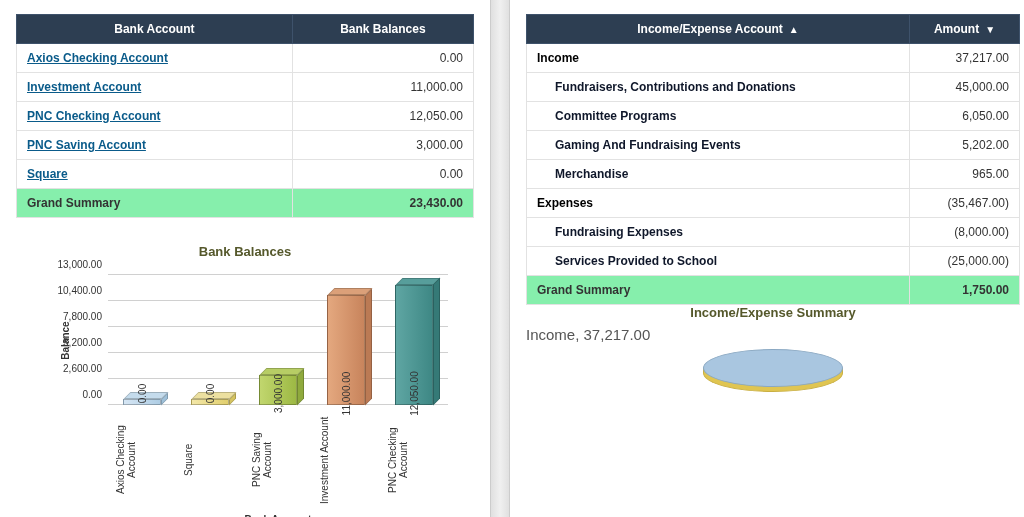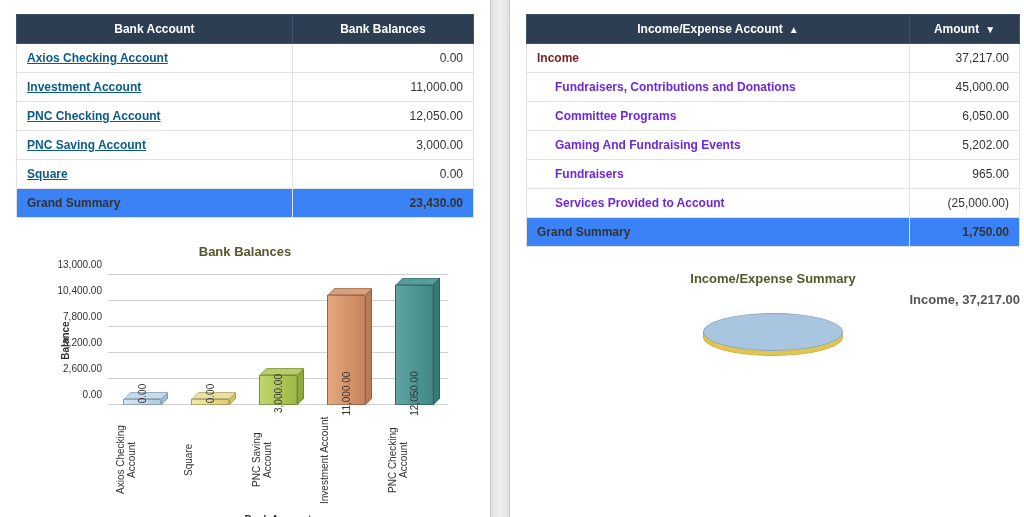--- a/index.html
+++ b/index.html
@@ -7,24 +7,24 @@
   .container { display: flex; height: 100%; border-radius: 31px; }
   .left-panel { width: 490px; padding: 14px 16px; }
   .divider { width: 20px; background: linear-gradient(to right, #e0e0e0, #f0f0f0, #e0e0e0); border-left: 1px solid #ccc; border-right: 1px solid #ccc; }
   .right-panel { width: 510px; padding: 14px 0 0 16px; }
 
   table.report { width: 100%; border-collapse: collapse; border: 1px solid #ccc; }
   table.report th { background: #2d3e52; color: #fff; font-weight: bold; font-size: 12px; padding: 7px 10px; border: 1px solid #3e526b; text-align: center; position: relative; }
   table.report td { border: 1px solid #e2e2e2; padding: 7px 10px; font-size: 12px; }
   table.report .link { color: #0a5b8a; text-decoration: underline; font-weight: bold; }
   table.report .amount { text-align: right; }
-  table.report tr.summary { background: #3b82f6; }
+  table.report tr.summary { background: #86efac; }
   table.report tr.summary td { font-weight: bold; }
-  table.report .cat { color: #7f1d1d; font-weight: bold; }
-  table.report .subcat { color: #6d28d9; font-weight: bold; padding-left: 28px; }
+  table.report .cat { color: #000000; font-weight: bold; }
+  table.report .subcat { color: #0f172a; font-weight: bold; padding-left: 28px; }
 
   .sort-asc::after { content: '▲'; font-size: 10px; margin-left: 6px; }
   .sort-desc::after { content: '▼'; font-size: 10px; margin-left: 6px; }
 
   .chart-wrap { margin-top: 26px; }
   .chart-title { text-align: center; font-weight: bold; color: #55582b; font-size: 13px; margin-bottom: 6px; }
 
   .bar-chart { position: relative; height: 260px; width: 408px; margin: 0 auto 0 40px; }
   .plot-area { position: absolute; left: 52px; top: 10px; width: 340px; height: 130px; }
   .grid-line { position: absolute; left: 0; right: 0; border-top: 1px solid #d0d0d0; }
@@ -52,22 +52,22 @@
   .c-green .front { background: linear-gradient(to right, #c1d66e, #9db944); }
   .c-green .top  { background: #b7cd65; }
   .c-green .side { background: #8faa3d; }
   .c-orange .front { background: linear-gradient(to right, #e4a87f, #c8845c); }
   .c-orange .top  { background: #dba079; }
   .c-orange .side { background: #bb7a54; }
   .c-teal .front { background: linear-gradient(to right, #5fa6a3, #3e8885); }
   .c-teal .top  { background: #579e9b; }
   .c-teal .side { background: #357a77; }
 
-  .pie-wrap { margin-top: 24px; }
-  .pie-label { text-align: right; font-size: 13px; color: #555; margin-bottom: 6px; font-weight: bold; }
+  .pie-wrap { }
+  .pie-label { text-align: left; font-size: 15px; color: #555; margin-bottom: 6px; }
   .pie { width: 140px; height: 48px; margin: 0 auto; position: relative; }
   .pie .top { width: 140px; height: 38px; border-radius: 50%; background: #a9c6e0; border: 1px solid #8aa8c2; position: absolute; top: 0; }
   .pie .body { width: 140px; height: 24px; background: #e0c551; position: absolute; top: 19px; border-radius: 0 0 70px 70px / 0 0 19px 19px; border: 1px solid #c9af42; border-top: none; }
 </style>
 </head>
 <body>
 
 <div class="container">
   <div class="left-panel">
     <table class="report">
@@ -192,25 +192,33 @@
           </tr>
           <tr>
             <td class="subcat">Committee Programs</td>
             <td class="amount">6,050.00</td>
           </tr>
           <tr>
             <td class="subcat">Gaming And Fundraising Events</td>
             <td class="amount">5,202.00</td>
           </tr>
           <tr>
-            <td class="subcat">Fundraisers</td>
+            <td class="subcat">Merchandise</td>
             <td class="amount">965.00</td>
           </tr>
           <tr>
-            <td class="subcat">Services Provided to Account</td>
+            <td class="cat">Expenses</td>
+            <td class="amount">(35,467.00)</td>
+          </tr>
+          <tr>
+            <td class="subcat">Fundraising Expenses</td>
+            <td class="amount">(8,000.00)</td>
+          </tr>
+          <tr>
+            <td class="subcat">Services Provided to School</td>
             <td class="amount">(25,000.00)</td>
           </tr>
         </tbody>
       <tfoot>
         <tr class="summary">
           <td>Grand Summary</td>
           <td class="amount">1,750.00</td>
         </tr>
       </tfoot>
     </table>

